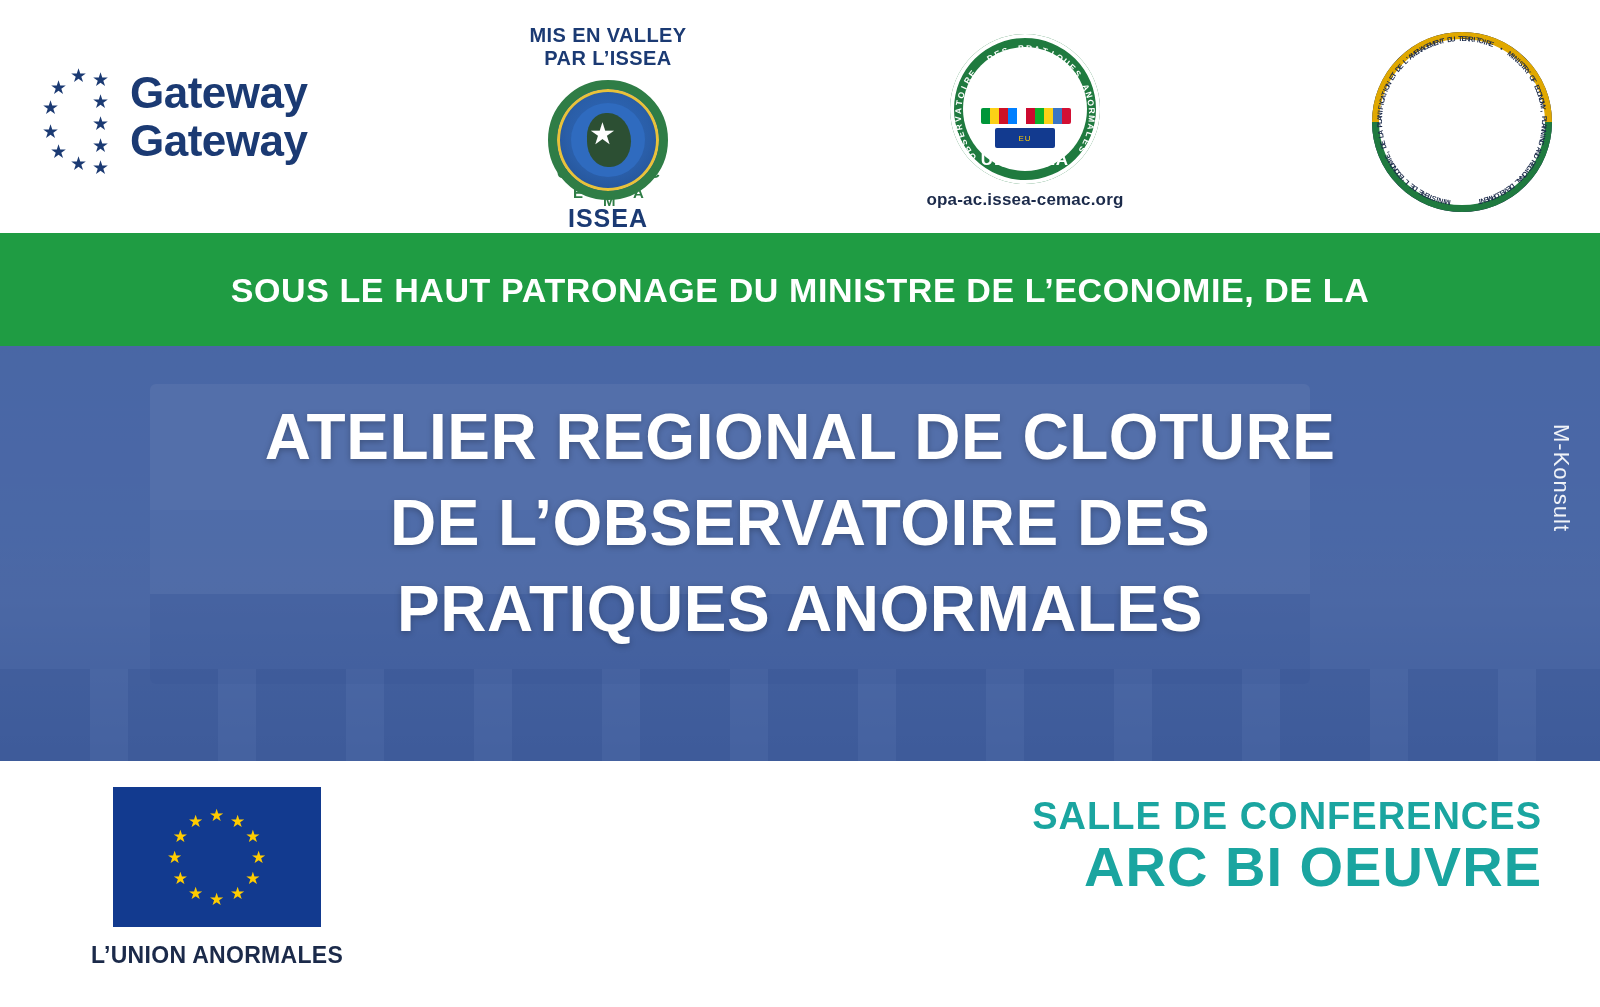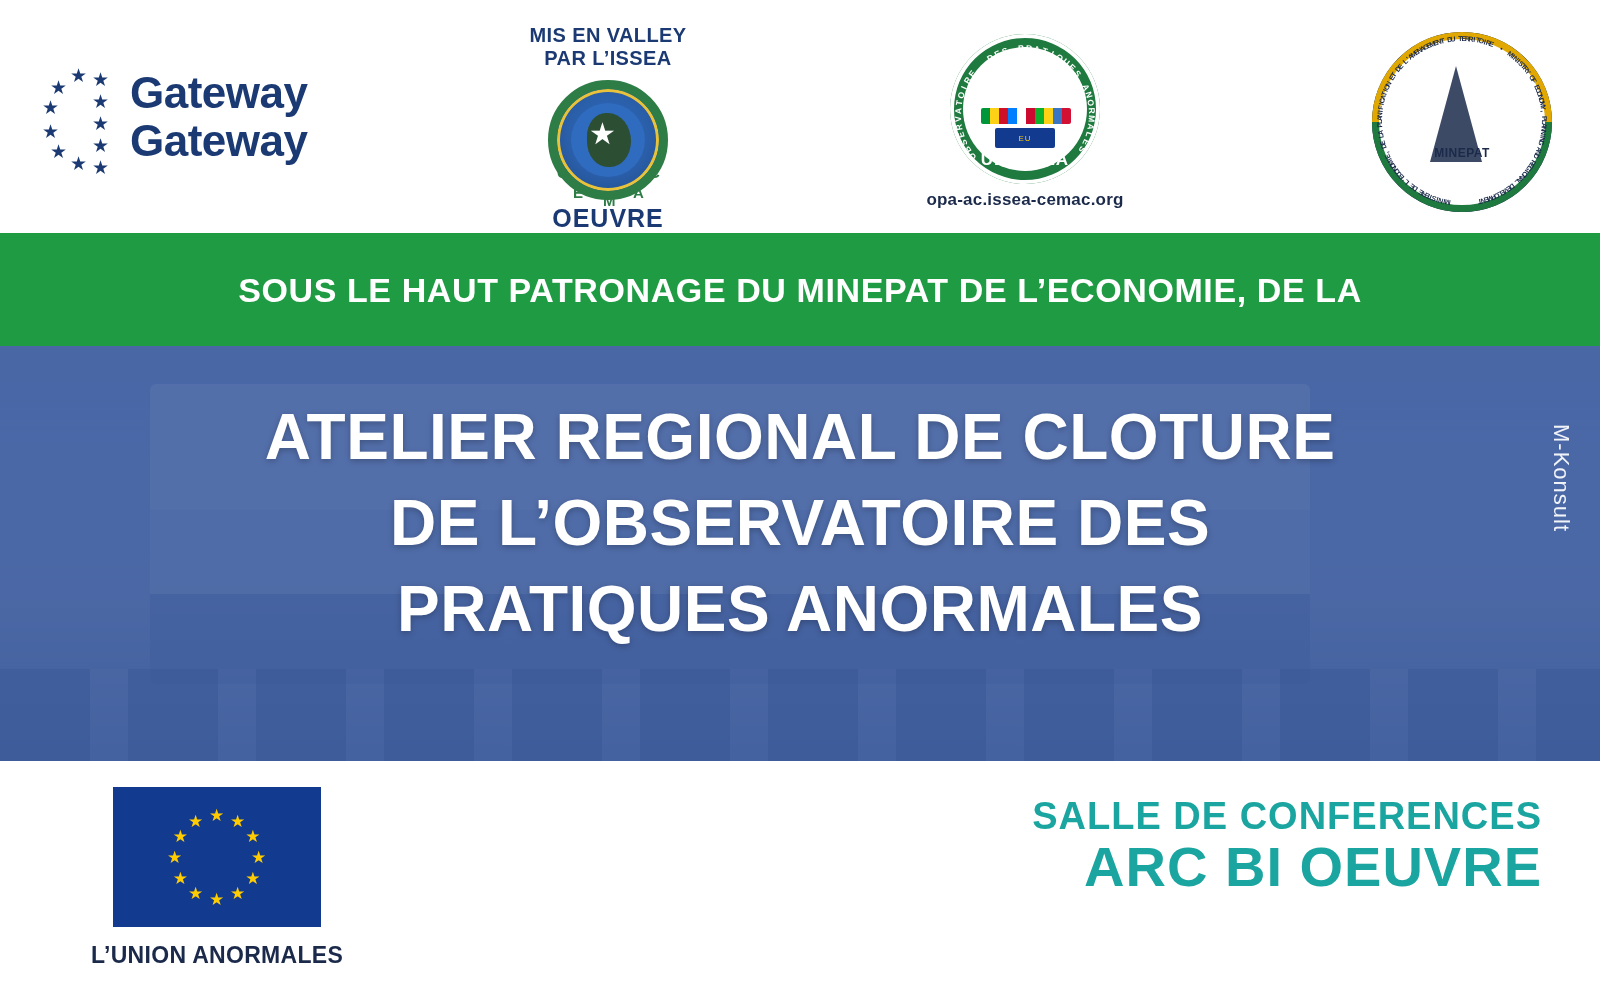--- a/index.html
+++ b/index.html
@@ -284,21 +284,21 @@
         <div class="cemac-globe"></div>
         <div class="cemac-star">★</div>
         <div class="cemac-letters" id="cemac-letters">
             <i style="left: 24px; top: 88px;">C</i>
             <i style="left: 40px; top: 108px;">E</i>
             <i style="left: 70px; top: 116px;">M</i>
             <i style="left: 100px; top: 108px;">A</i>
             <i style="left: 116px; top: 88px;">C</i>
           </div>
       </div>
-      <div class="cemac-name">OEUVRE</div>
+      <div class="cemac-name">ISSEA</div>
     </div>
 
     <div class="opa">
       <div class="opa-badge">
         <div class="opa-ring"></div>
         <div class="opa-inner"></div>
         <div class="opa-arc-text" id="opa-arc">
             <span style="left: 50%; top: 4px; transform: translateX(-50%) rotate(-128deg);">O</span>
             <span style="left: 50%; top: 4px; transform: translateX(-50%) rotate(-121.081deg);">B</span>
             <span style="left: 50%; top: 4px; transform: translateX(-50%) rotate(-114.162deg);">S</span>
@@ -491,30 +491,26 @@
           <span style="left: 50%; top: 3px; transform: translateX(-50%) rotate(147.664deg);">V</span>
           <span style="left: 50%; top: 3px; transform: translateX(-50%) rotate(150.146deg);">E</span>
           <span style="left: 50%; top: 3px; transform: translateX(-50%) rotate(152.628deg);">L</span>
           <span style="left: 50%; top: 3px; transform: translateX(-50%) rotate(155.109deg);">O</span>
           <span style="left: 50%; top: 3px; transform: translateX(-50%) rotate(157.591deg);">P</span>
           <span style="left: 50%; top: 3px; transform: translateX(-50%) rotate(160.073deg);">M</span>
           <span style="left: 50%; top: 3px; transform: translateX(-50%) rotate(162.555deg);">E</span>
           <span style="left: 50%; top: 3px; transform: translateX(-50%) rotate(165.036deg);">N</span>
           <span style="left: 50%; top: 3px; transform: translateX(-50%) rotate(167.518deg);">T</span>
         </div>
-      <div class="minepat-inner">
-        <div class="minepat-tower"></div>
-        <div class="minepat-label">MINEPAT</div>
-      </div>
     </div>
   </div>
 
   <div class="greenband">
     <p>
-      <span>SOUS LE HAUT PATRONAGE DU MINEPAT DE L’ECONOMIE, DE LA</span><br>
+      <span>SOUS LE HAUT PATRONAGE DU MINISTRE DE L’ECONOMIE, DE LA</span><br>
     </p>
   </div>
 
   <div class="hero">
     <div class="hero-photo"></div>
     <div class="hero-tint"></div>
     <div class="hero-title">
       <span>ATELIER REGIONAL DE CLOTURE</span><br>
       <span>DE L’OBSERVATOIRE DES</span><br>
       <span>PRATIQUES ANORMALES</span>

